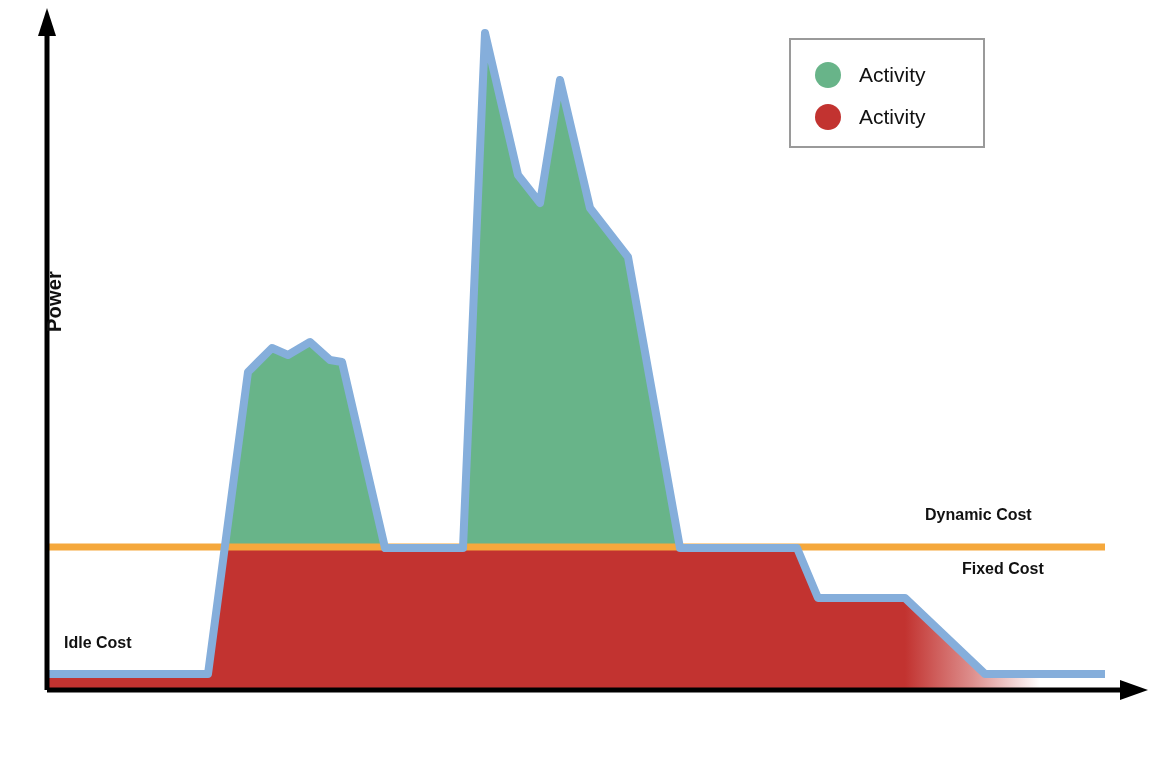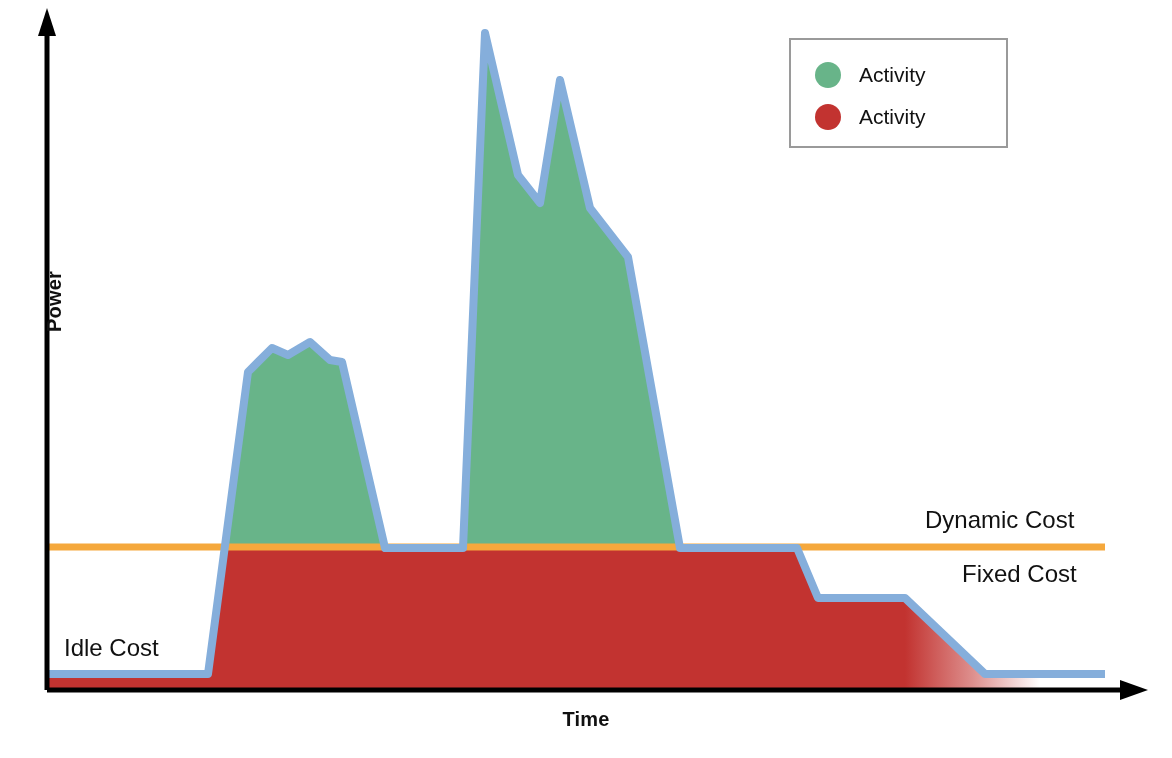--- a/index.html
+++ b/index.html
@@ -45,33 +45,33 @@
     transform-origin: center center;
   }
   #xlabel {
     left: 0;
     top: 708px;
     width: 1172px;
     text-align: center;
   }
   .annotation {
     position: absolute;
-    font-weight: normal;
-    font-size: 24px;
+    font-weight: bold;
+    font-size: 16px;
     color: #111111;
     white-space: nowrap;
   }
   #ann-dynamic { left: 925px; top: 506px; }
   #ann-fixed   { left: 962px; top: 560px; }
   #ann-idle    { left:  64px; top: 634px; }
   #legend {
     position: absolute;
     left: 789px;
     top: 38px;
-    width: 219px;
+    width: 196px;
     height: 110px;
     background: #ffffff;
     border: 2px solid #9a9a9a;
     box-sizing: border-box;
     padding: 14px 0 0 0;
   }
   .legend-row {
     display: flex;
     align-items: center;
     height: 42px;
@@ -127,21 +127,20 @@
     <g>
       <line x1="47" y1="690" x2="47" y2="24" stroke="#000000" stroke-width="5"></line>
       <polygon points="47,8 38,36 56,36" fill="#000000"></polygon>
 
       <line x1="47" y1="690" x2="1128" y2="690" stroke="#000000" stroke-width="5"></line>
       <polygon points="1148,690 1120,680 1120,700" fill="#000000"></polygon>
     </g>
   </svg>
 
   <div class="axis-title" id="ylabel">Power</div>
-  <div class="axis-title" id="xlabel">Time</div>
 
   <div class="annotation" id="ann-dynamic">Dynamic Cost</div>
   <div class="annotation" id="ann-fixed">Fixed Cost</div>
   <div class="annotation" id="ann-idle">Idle Cost</div>
 
   <div id="legend" style="border-color: rgb(154, 154, 154);">
     <div class="legend-row">
       <span class="legend-swatch" id="sw-activity" style="background: rgb(104, 180, 137);"></span>
       <span class="legend-label">Activity</span>
     </div>

